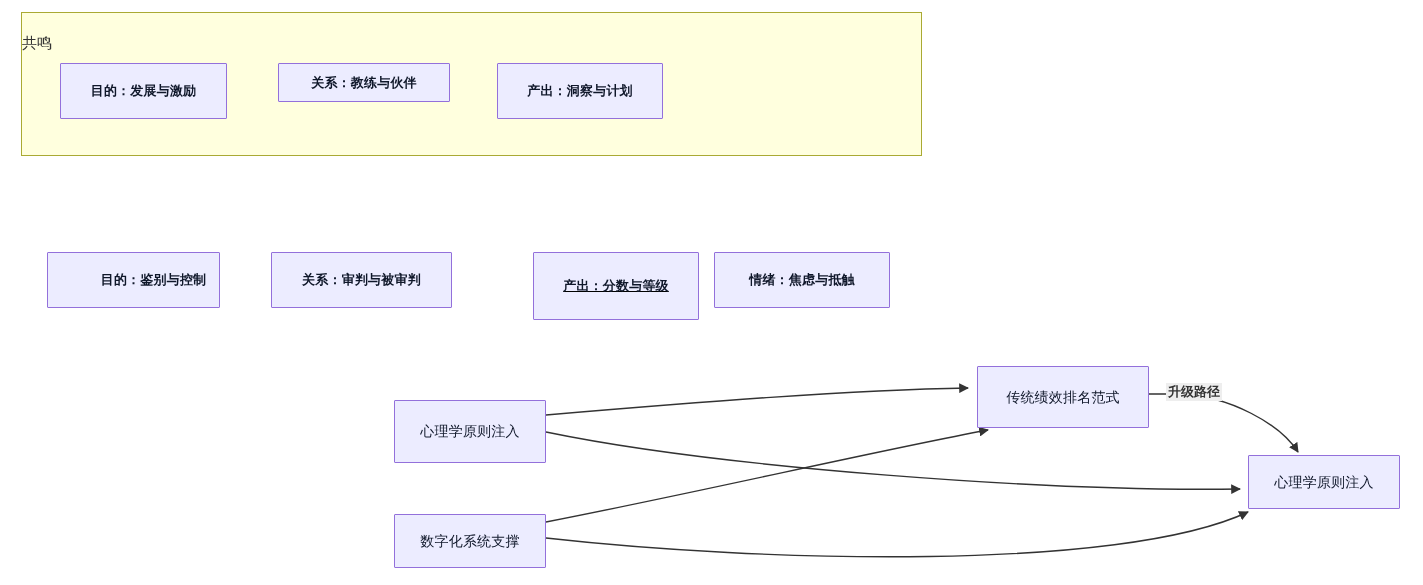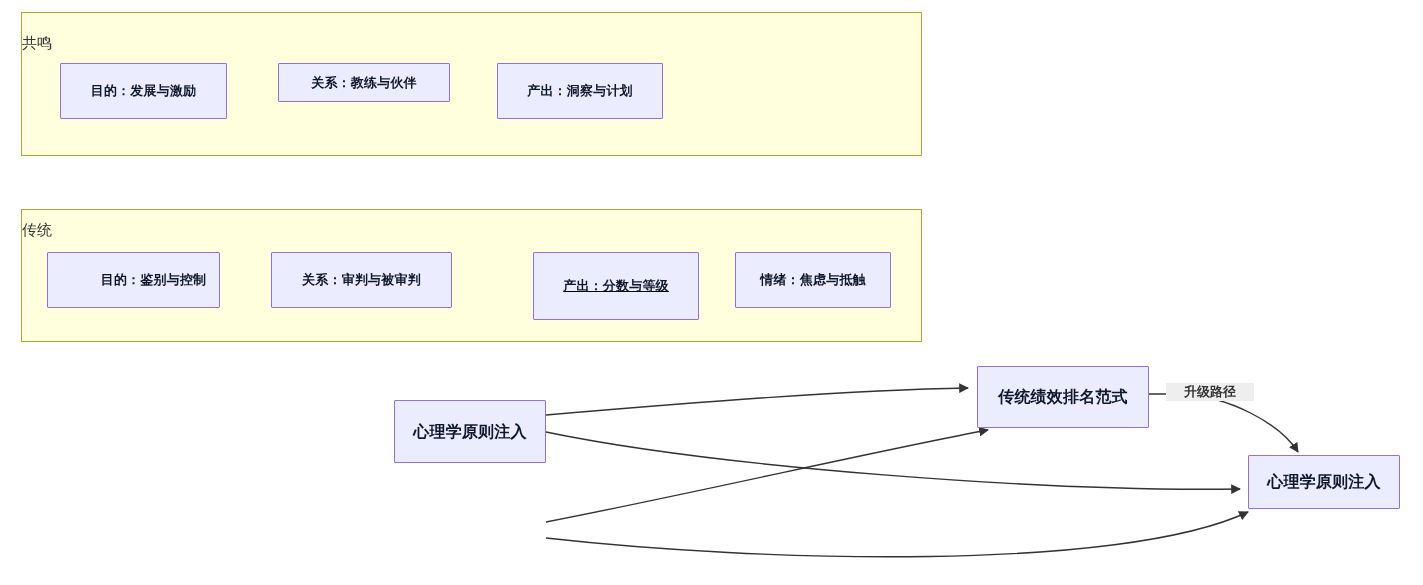--- a/index.html
+++ b/index.html
@@ -51,22 +51,22 @@
   }
   .node-label {
     font-size: 13px;
     font-weight: bold;
     color: #0f172a;
     line-height: 1.2;
     white-space: nowrap;
     letter-spacing: 0.2px;
   }
   .flow-node .node-label {
-    font-size: 16px;
-    font-weight: bold;
+    font-size: 14px;
+    font-weight: normal;
   }
   
   #edge-layer {
     position: absolute;
     left: 0;
     top: 0;
     width: 1423px;
     height: 585px;
     pointer-events: none;
   }
@@ -75,21 +75,21 @@
     stroke: #333333;
     stroke-width: 1.4px;
   }
   .edge-label {
     position: absolute;
     background: #eeeeee;
     color: #333333;
     font-size: 13px;
     font-weight: bold;
     line-height: 1.25;
-    padding: 1px 18px;
+    padding: 1px 2px;
     white-space: nowrap;
   }
 </style>
 </head>
 <body>
 
 <div id="diagram-root">
 
   <div class="subgraph" style="left:21px; top:12px; width:901px; height:144px;">
     <div class="subgraph-title" style="top:22px;">共鸣</div>
@@ -98,34 +98,31 @@
   <div class="node" style="left:60px; top:63px; width:167px; height:56px;">
     <span class="node-label">目的：发展与激励</span>
   </div>
   <div class="node" style="left:278px; top:63px; width:172px; height:39px;">
     <span class="node-label">关系：教练与伙伴</span>
   </div>
   <div class="node" style="left:497px; top:63px; width:166px; height:56px;">
     <span class="node-label">产出：洞察与计划</span>
   </div>
 
-  <div class="subgraph" style="left:21px; top:209px; width:901px; height:133px;">
-    <div class="subgraph-title" style="top:12px;">传统</div>
-  </div>
 
   <div class="node" style="left:47px; top:252px; width:173px; height:56px;padding-left:40px;">
     <span class="node-label">目的：鉴别与控制</span>
   </div>
   <div class="node" style="left:271px; top:252px; width:181px; height:56px;">
     <span class="node-label">关系：审判与被审判</span>
   </div>
   <div class="node" style="left:533px; top:252px; width:166px; height:68px;text-decoration:underline;">
     <span class="node-label">产出：分数与等级</span>
   </div>
-  <div class="node" style="left:735px; top:252px; width:156px; height:56px;">
+  <div class="node" style="left:714px; top:252px; width:176px; height:56px;">
     <span class="node-label">情绪：焦虑与抵触</span>
   </div>
 
   <svg id="edge-layer" viewBox="0 0 1423 585" xmlns="http://www.w3.org/2000/svg">
     <defs>
       <marker id="arrow" viewBox="0 0 10 10" refX="9" refY="5" markerWidth="7" markerHeight="7" orient="auto-start-reverse">
         <path d="M 0 0 L 10 5 L 0 10 z" fill="#333333"></path>
       </marker>
     </defs>
 
@@ -139,20 +136,23 @@
 
     <path class="edge-path" marker-end="url(#arrow)" d="M 1149,394 L 1180,394 C 1230,396 1280,424 1298,452"></path>
   </svg>
 
   <div class="edge-label" style="left:1166px; top:383px;">升级路径</div>
 
   <div class="node flow-node" style="left:394px; top:400px; width:152px; height:63px;">
     <span class="node-label">心理学原则注入</span>
   </div>
 
+  <div class="node flow-node" style="left:394px; top:514px; width:152px; height:54px;">
+    <span class="node-label">数字化系统支撑</span>
+  </div>
 
   <div class="node flow-node" style="left:977px; top:366px; width:172px; height:62px;">
     <span class="node-label">传统绩效排名范式</span>
   </div>
 
   <div class="node flow-node" style="left:1248px; top:455px; width:152px; height:54px;">
     <span class="node-label">心理学原则注入</span>
   </div>
 
 </div>

